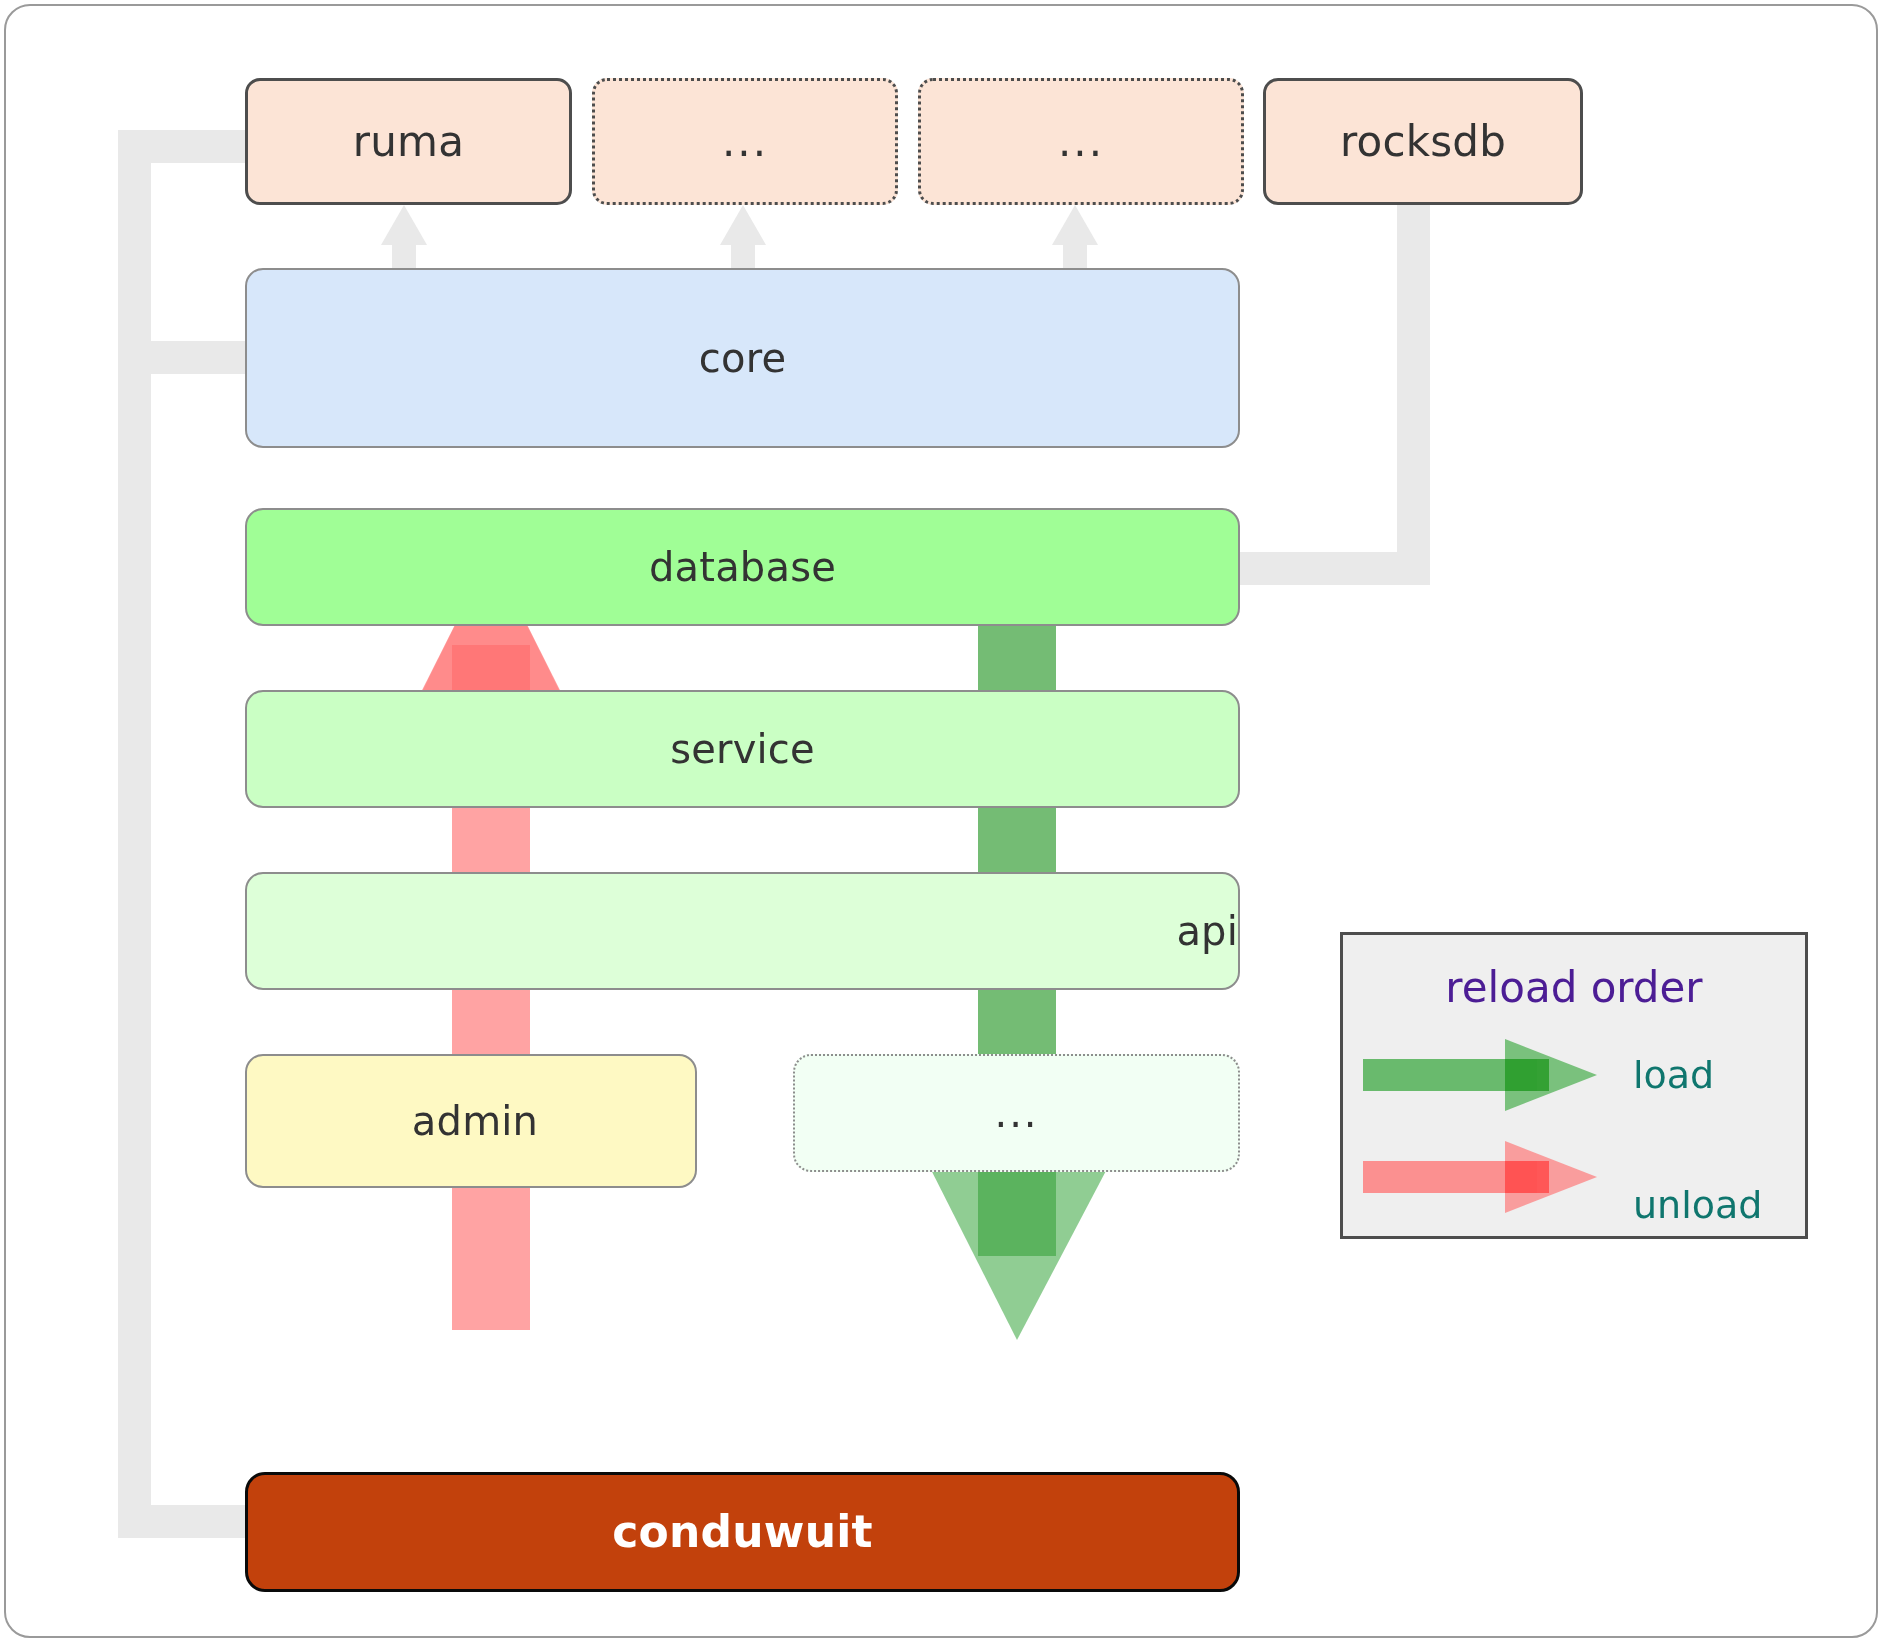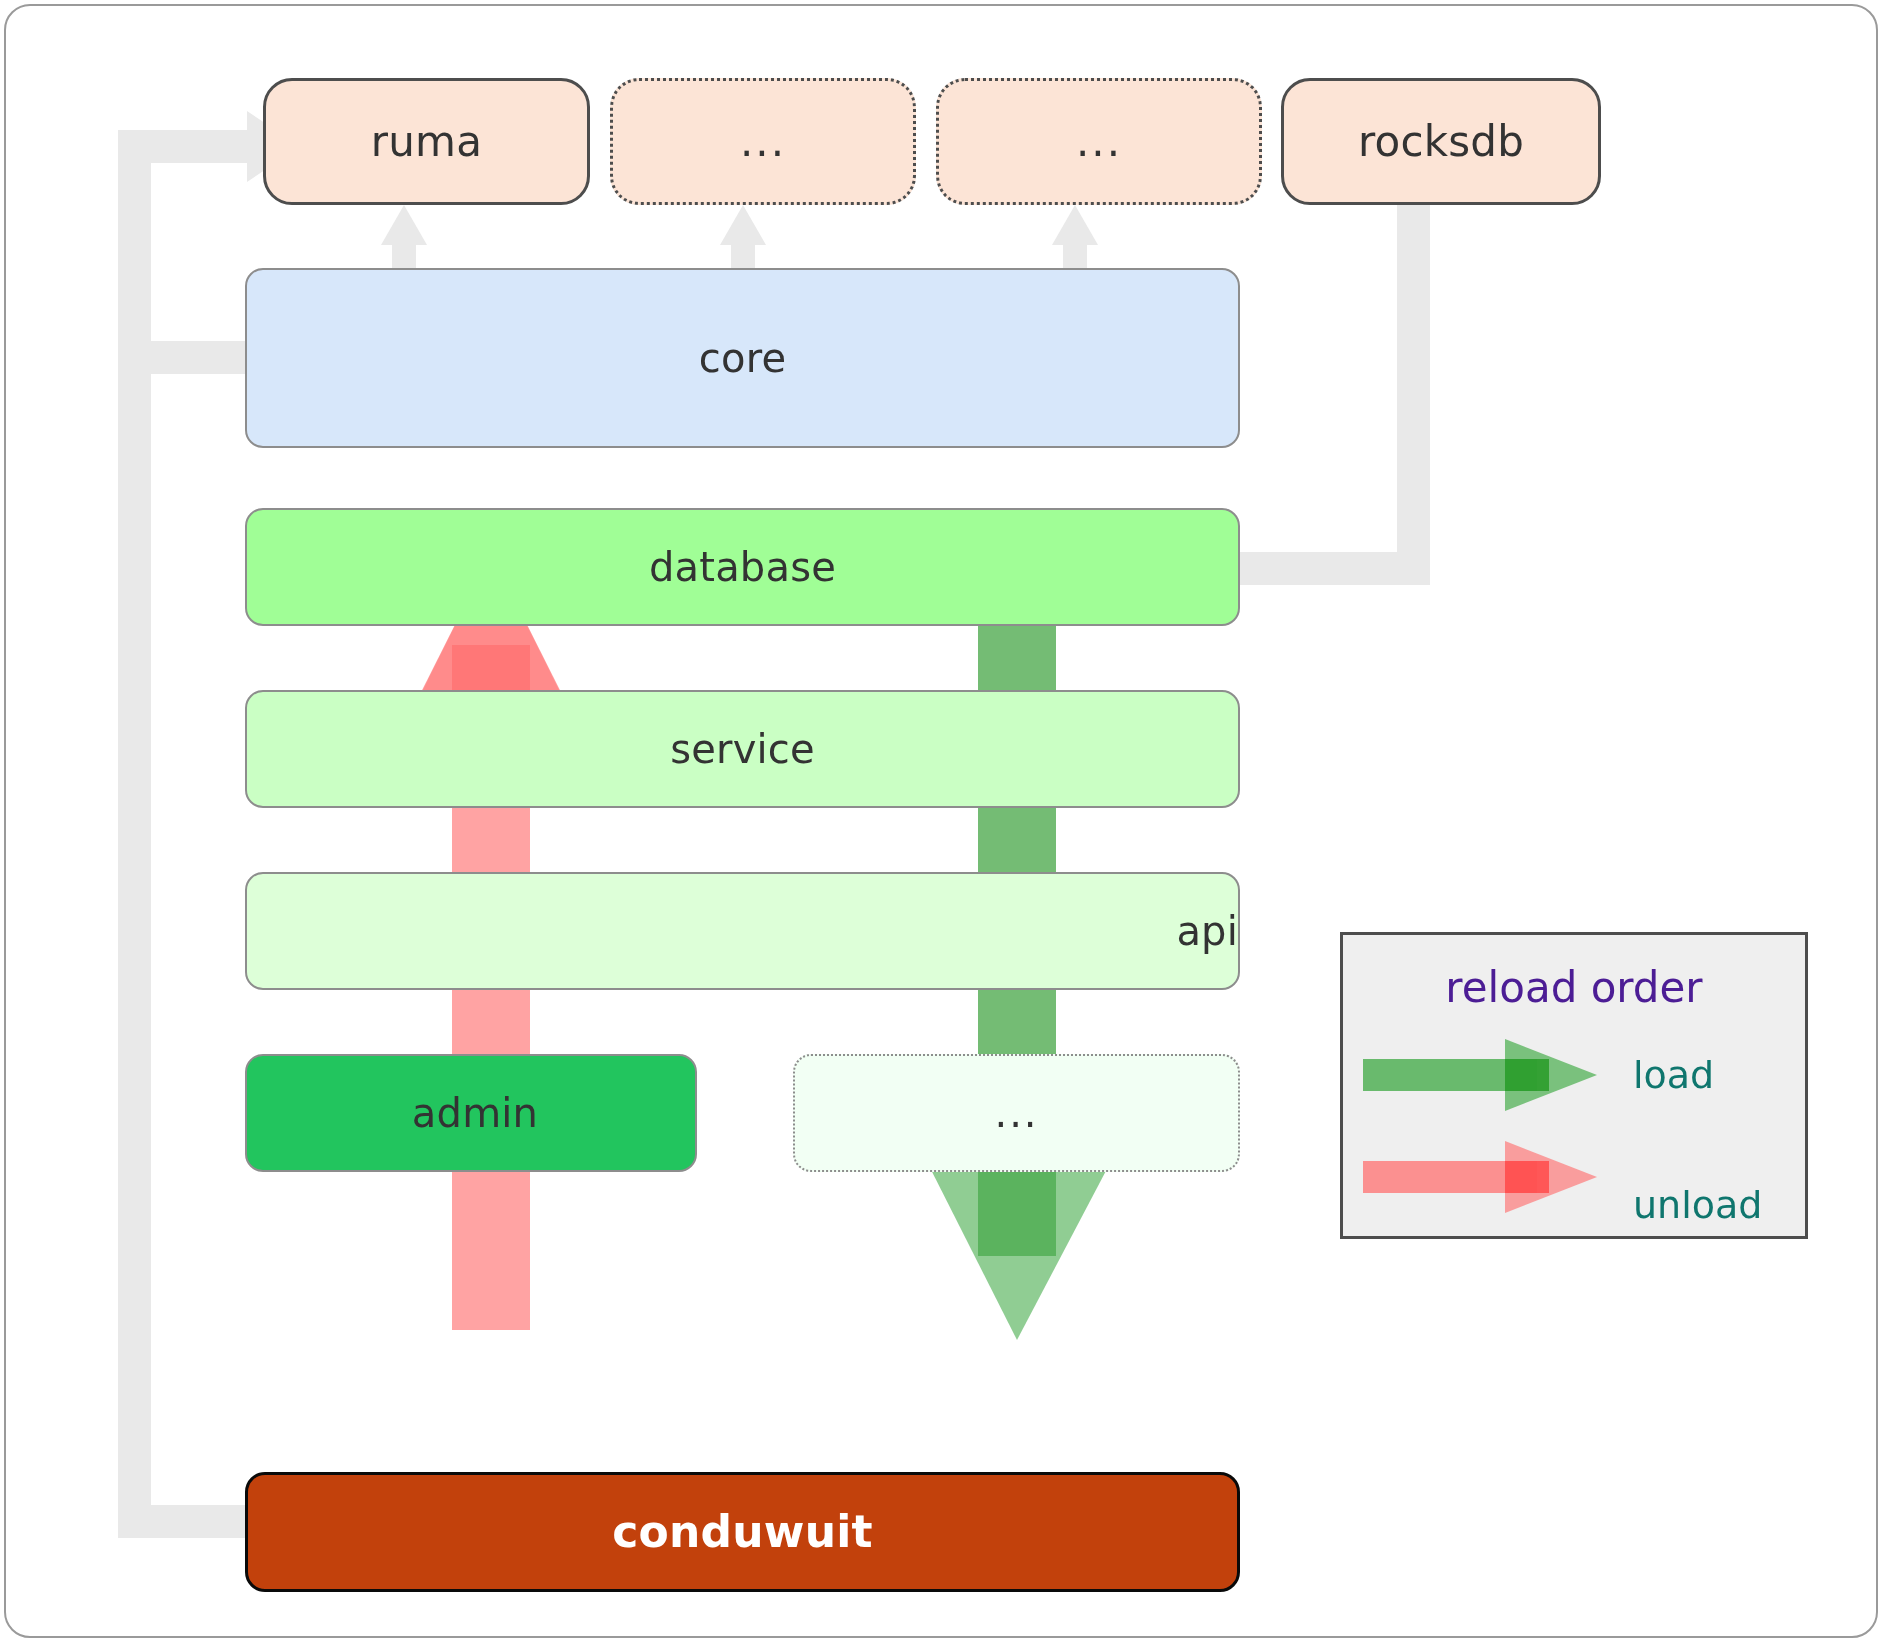--- a/index.html
+++ b/index.html
@@ -40,22 +40,21 @@
     position: relative;
     z-index: 2;
     color: #333333;
     font-size: 40px;
     line-height: 1;
     letter-spacing: 0.2px;
   }
   .ext {
     background: #fce4d6;
     border: 3px solid #4d4d4d;
-    border-radius: 29px;
-    margin-left: 18px;
+    border-radius: 15px;
   }
   .ext.dotted {
     border: 3px dotted #4d4d4d;
   }
   .ext span { font-size: 42px; }
   .dots span { letter-spacing: 2px; }
 
   .core {
     background: #d7e7fa;
     border: 2px solid #8d8d8d;
@@ -184,21 +183,21 @@
   </div>
 
   <div class="node layer" style="left:245px; top:690px; width:995px; height:118px; background:#caffc4;">
     <span>service</span>
   </div>
 
   <div class="node layer" style="left:245px; top:872px; width:995px; height:118px; background:#ddffd8;justify-content:flex-end;">
     <span>api</span>
   </div>
 
-  <div class="node layer" style="left:245px; top:1054px; width:452px; height:118px; background:#22c55e;padding-left:8px;">
+  <div class="node layer" style="left:245px; top:1054px; width:452px; height:134px; background:#fef9c3;padding-left:8px;">
     <span>admin</span>
   </div>
 
   <div class="node layer dotted dots" style="left:793px; top:1054px; width:447px; height:118px; background:#f2fff4;">
     <span>...</span>
   </div>
 
 
   <div class="node root" style="left:245px; top:1472px; width:995px; height:120px;">
     <span>conduwuit</span>

